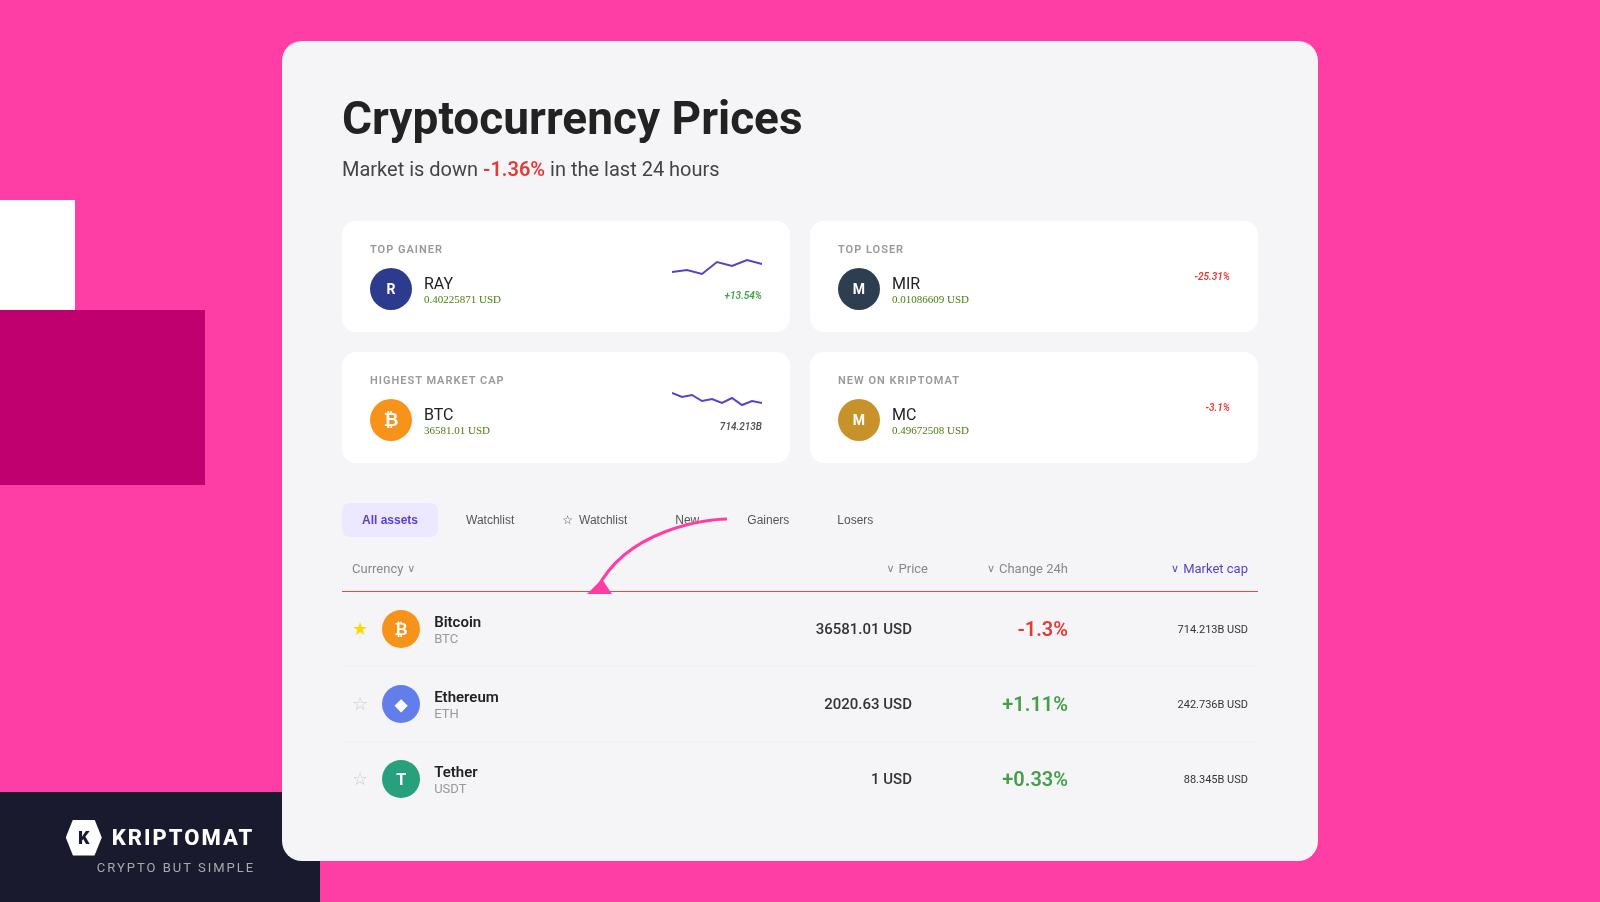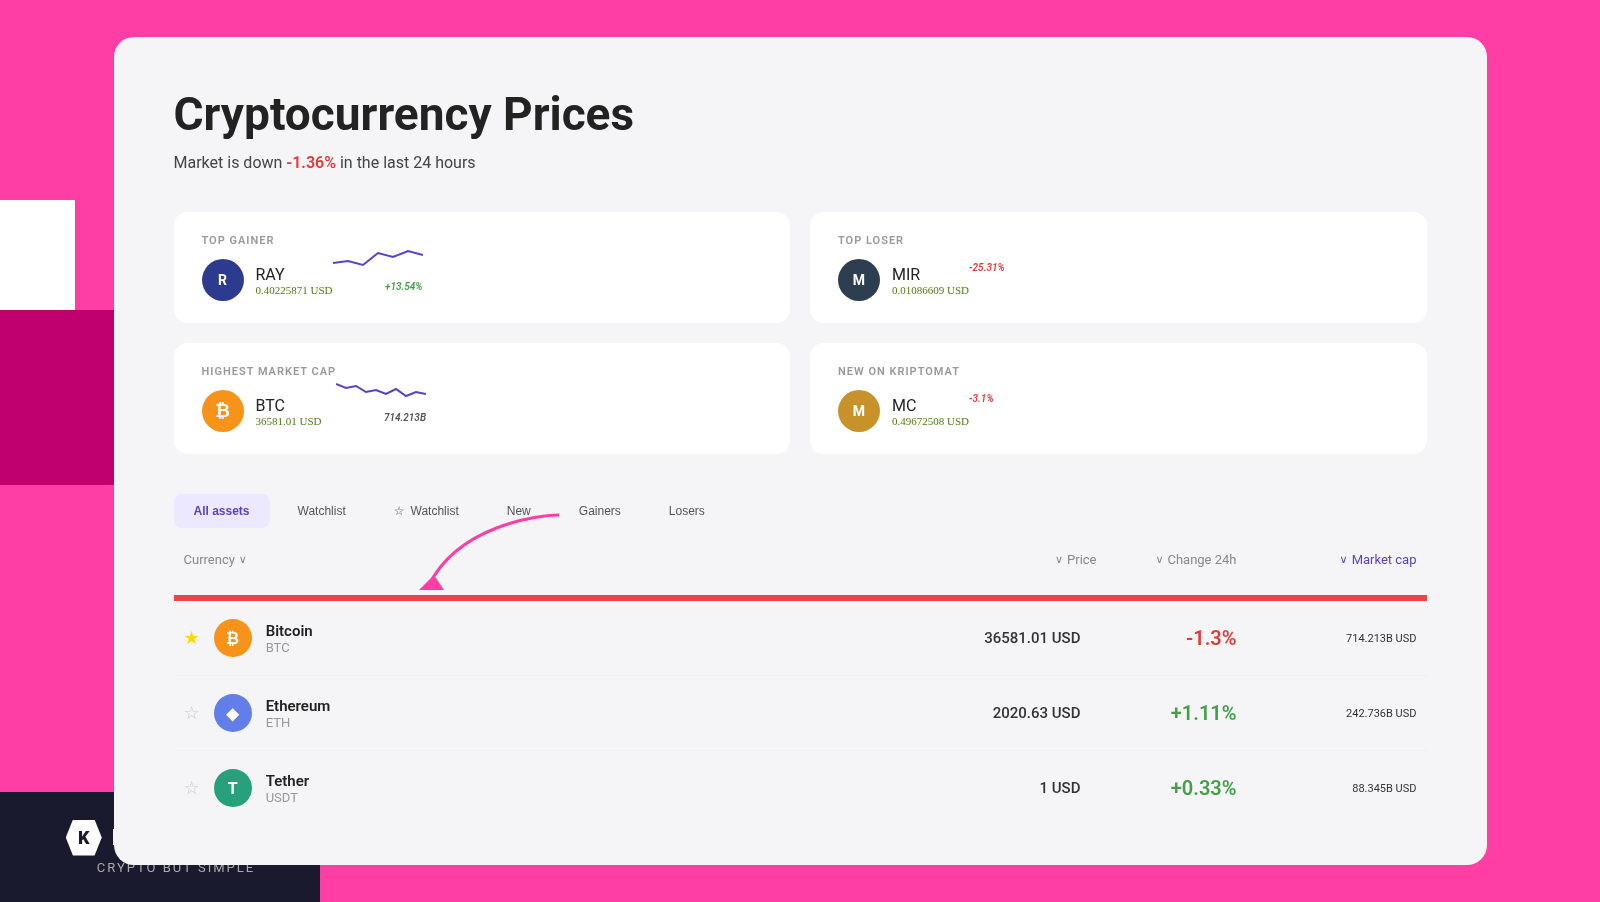--- a/index.html
+++ b/index.html
@@ -66,36 +66,36 @@
       font-size: 13px;
       margin-top: 4px;
       letter-spacing: 2px;
       margin-left: 32px;
     }
 
     
     .main-card {
       background: #f5f5f7;
       border-radius: 20px;
-      width: 1373px;
+      width: 1036px;
       min-height: 820px;
       padding: 50px 60px 40px 60px;
       position: relative;
       z-index: 2;
     }
 
     .page-title {
       font-size: 46px;
       font-weight: 700;
       color: #222;
       margin-bottom: 12px;
     }
 
     .market-subtitle {
-      font-size: 16px;
+      font-size: 20px;
       color: #444;
       margin-bottom: 40px;
     }
     .market-change {
       color: #e53935;
       font-weight: 600;
     }
 
     
     .info-cards {
@@ -104,21 +104,21 @@
       gap: 20px;
       margin-bottom: 40px;
     }
 
     .info-card {
       background: white;
       border-radius: 14px;
       padding: 22px 28px;
       display: flex;
       align-items: center;
-      justify-content: flex-start;
+      justify-content: space-between;
     }
 
     .info-card-left {}
     .info-card-label {
       font-size: 11px;
       font-weight: 600;
       color: #999;
       letter-spacing: 1px;
       margin-bottom: 12px;
     }
@@ -189,22 +189,22 @@
     .tab.watchlist-tab {
       display: flex;
       align-items: center;
       gap: 6px;
     }
 
     
     .table-header {
       display: flex;
       align-items: center;
-      padding: 0 10px 28px 10px;
-      border-bottom: 6px solid #ef4444;
+      padding: 0 10px 15px 10px;
+      border-bottom: 1px solid #ef4444;
     }
     .th-currency {
       flex: 3;
       font-size: 13px;
       color: #888;
       display: flex;
       align-items: center;
       gap: 4px;
     }
     .th-price, .th-change24h, .th-marketcap {

